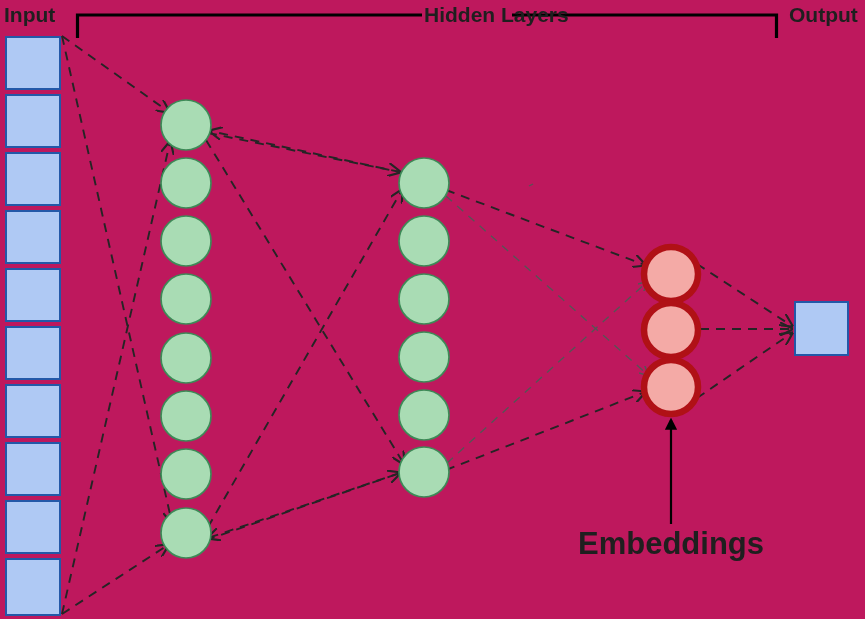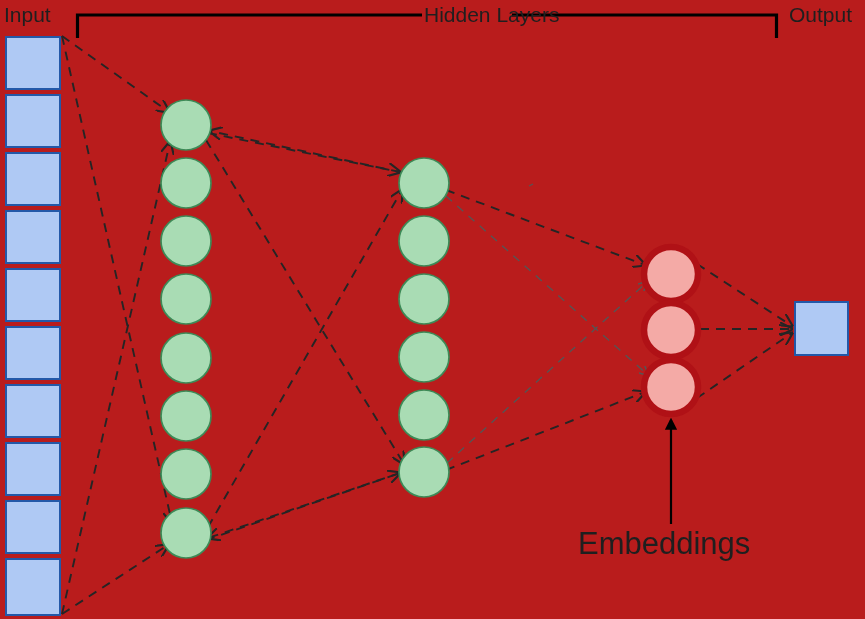--- a/index.html
+++ b/index.html
@@ -5,23 +5,24 @@
 <style>
   html, body {
     margin: 0;
     padding: 0;
     background: #ffffff;
   }
   #stage {
     position: relative;
     width: 865px;
     height: 619px;
-    background: #b91c1c;
+    background: #be185d;
     overflow: hidden;
     font-family: "Liberation Sans", sans-serif;
+    font-weight: bold;
   }
   #diagram-svg {
     position: absolute;
     left: 0;
     top: 0;
     width: 865px;
     height: 619px;
   }
   .label-text {
     fill: #1f1f1f;

